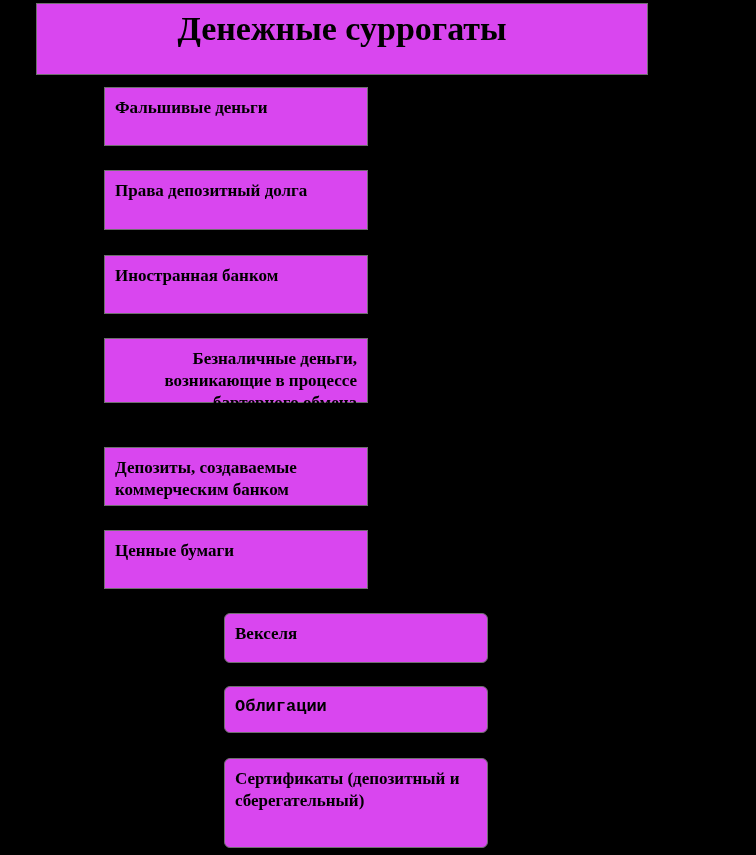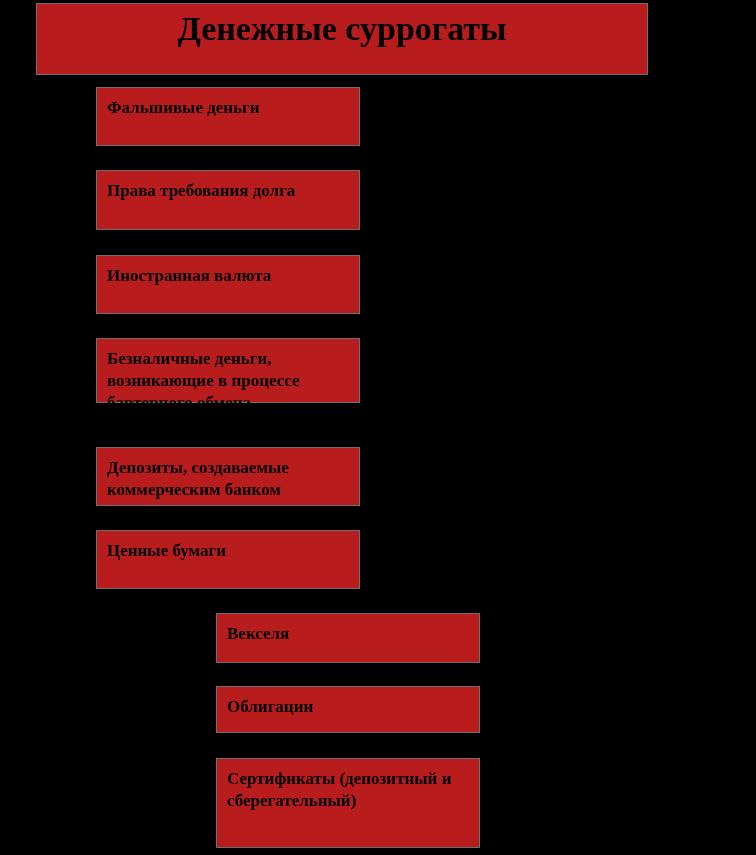--- a/index.html
+++ b/index.html
@@ -10,21 +10,21 @@
   .canvas {
     position: relative;
     width: 756px;
     height: 855px;
     background: #000000;
     overflow: hidden;
     font-family: "Liberation Serif", "DejaVu Serif", serif;
   }
   .box {
     position: absolute;
-    background: #b91c1c;
+    background: #d946ef;
     border: 1px solid #6f6f6f;
     box-sizing: border-box;
     color: #000000;
     font-weight: bold;
   }
   .title-box {
     left: 36px;
     top: 3px;
     width: 612px;
     height: 72px;
@@ -33,54 +33,55 @@
     justify-content: center;
     padding-top: 6px;
     font-size: 34px;
     line-height: 1.1;
     text-align: center;
   }
   .node {
     font-size: 17px;
     line-height: 1.3;
     padding: 9px 10px 6px 10px;
+    margin-left: 8px;
   }
   .lvl1 { left: 96px;  width: 264px; }
-  .lvl2 { left: 216px; width: 264px; }
+  .lvl2 { left: 216px; width: 264px; border-radius: 6px; }
 
   .n1 { top: 87px;  height: 59px; }
   .n2 { top: 170px; height: 60px; }
   .n3 { top: 255px; height: 59px; }
-  .n4 { top: 338px; height: 65px; }
+  .n4 { top: 338px; height: 65px; text-align: right; }
   .n5 { top: 447px; height: 59px; }
   .n6 { top: 530px; height: 59px; }
 
   .n7 { top: 613px; height: 50px; }
-  .n8 { top: 686px; height: 47px; }
+  .n8 { top: 686px; height: 47px; font-family: Liberation Mono, monospace; }
   .n9 { top: 758px; height: 90px; }
 </style>
 </head>
 <body>
 
 <div class="canvas">
 
   <div class="box title-box">
     <span>Денежные суррогаты</span>
   </div>
 
   <div class="box node lvl1 n1">
     <span>Фальшивые деньги</span>
   </div>
 
   <div class="box node lvl1 n2">
-    <span>Права требования долга</span>
+    <span>Права депозитный долга</span>
   </div>
 
   <div class="box node lvl1 n3">
-    <span>Иностранная валюта</span>
+    <span>Иностранная банком</span>
   </div>
 
   <div class="box node lvl1 n4">
     <span>Безналичные деньги, возникающие в процессе бартерного обмена</span>
   </div>
 
   <div class="box node lvl1 n6">
     <span>Ценные бумаги</span>
   </div>
 

